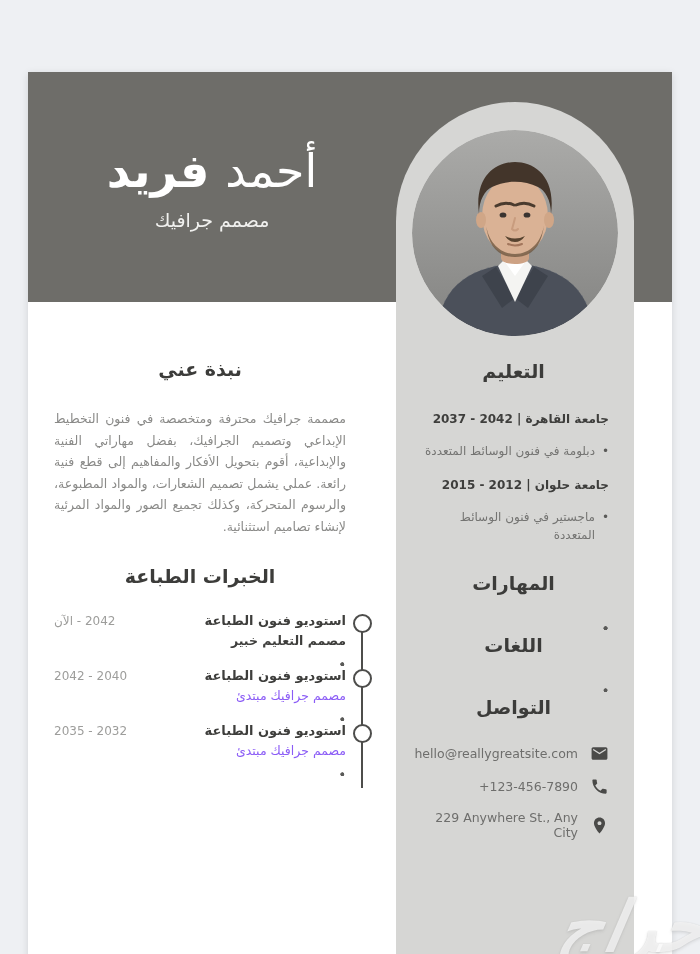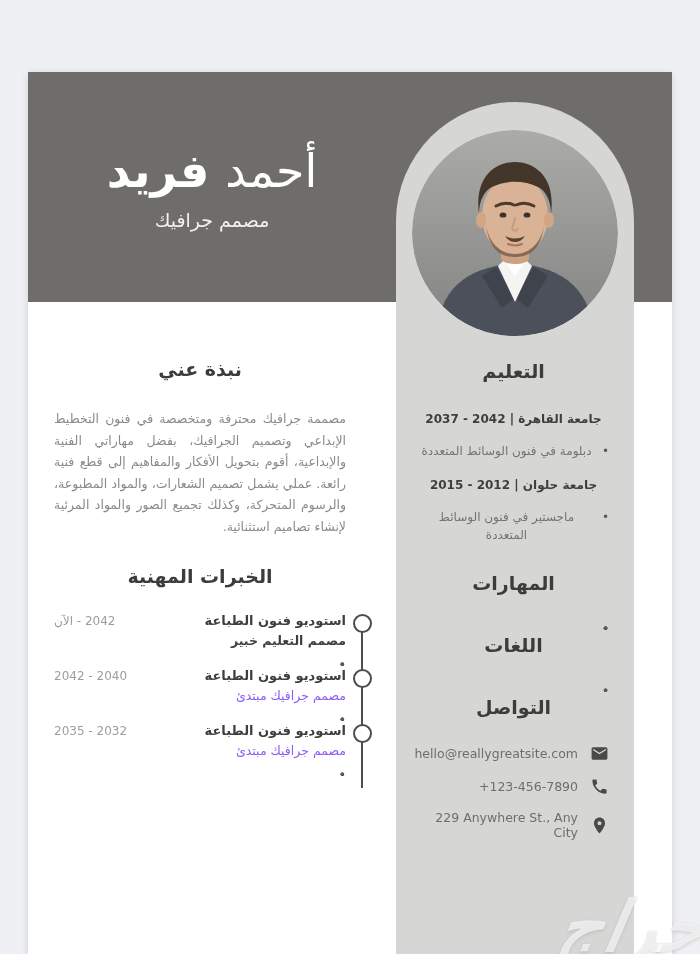--- a/index.html
+++ b/index.html
@@ -31,21 +31,21 @@
     position:absolute;left:384px;top:58px;width:206px;height:206px;
     border-radius:50%;overflow:hidden;
   }
   .sidebar-content{position:absolute;left:368px;top:30px;width:238px;box-sizing:border-box;padding:258px 25px 0 22px;}
   
   .sec-head{display:flex;align-items:center;gap:12px;flex-direction:column;}
   .sec-head .t{font-size:19px;font-weight:700;color:#3c3c3a;white-space:nowrap;}
   .sec-head .rule{flex:1;height:1.5px;background:#6e6d69;}
   
   .side-sec{margin-top:28px;}
-  .side-sec.first{margin-top:0;text-align:center;}
+  .side-sec.first{margin-top:0;}
   .edu-entry{margin-top:16px;}
   .edu-h{font-size:12px;font-weight:700;color:#3e3e3c;line-height:1.5;}
   ul.dots{list-style:none;margin:6px 0 0;padding:0;}
   ul.dots li{
     position:relative;padding-right:14px;margin-bottom:7px;
     font-size:12px;color:#747472;line-height:1.5;
   }
   ul.dots li::before{content:"•";position:absolute;right:0;top:0;color:#5a5a58;}
   .side-sec ul.dots{margin-top:14px;}
   
@@ -229,21 +229,21 @@
       <div>
         <div class="sec-head">
           <span class="t">نبذة عني</span>
           <span class="rule"></span>
         </div>
         <div class="about-text">مصممة جرافيك محترفة ومتخصصة في فنون التخطيط الإبداعي وتصميم الجرافيك، بفضل مهاراتي الفنية والإبداعية، أقوم بتحويل الأفكار والمفاهيم إلى قطع فنية رائعة. عملي يشمل تصميم الشعارات، والمواد المطبوعة، والرسوم المتحركة، وكذلك تجميع الصور والمواد المرئية لإنشاء تصاميم استثنائية.</div>
       </div>
 
       <div class="exp-sec">
         <div class="sec-head">
-          <span class="t">الخبرات المهنية</span>
+          <span class="t">الخبرات الطباعة</span>
           <span class="rule"></span>
         </div>
         <div class="exp-body">
           <span class="timeline-line"></span>
 
         <div class="job">
               <span class="timeline-dot"></span>
               <div class="job-head">
                 <span class="job-company">استوديو فنون الطباعة</span>
                 <span class="job-date">2042 - الآن</span>

